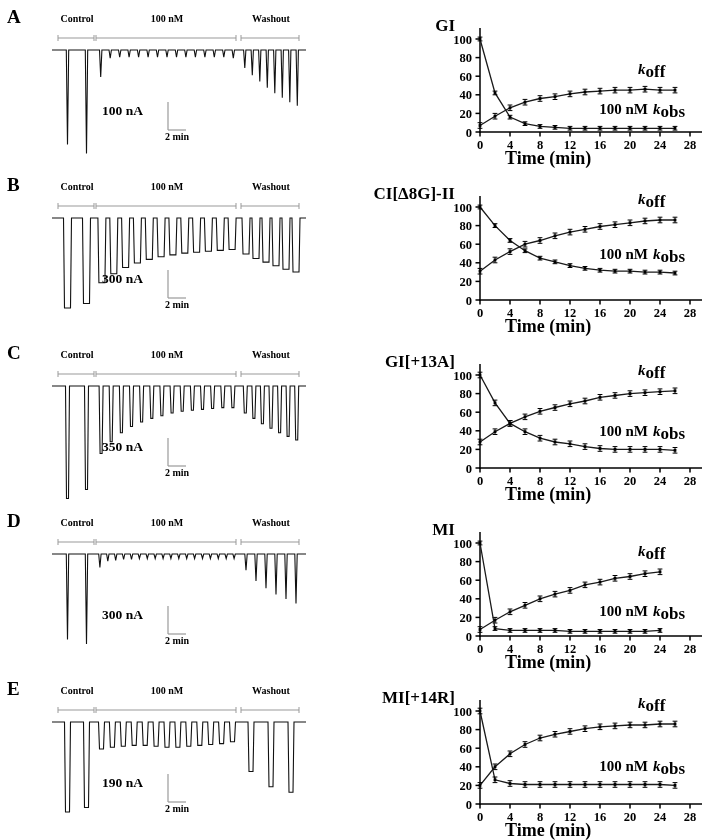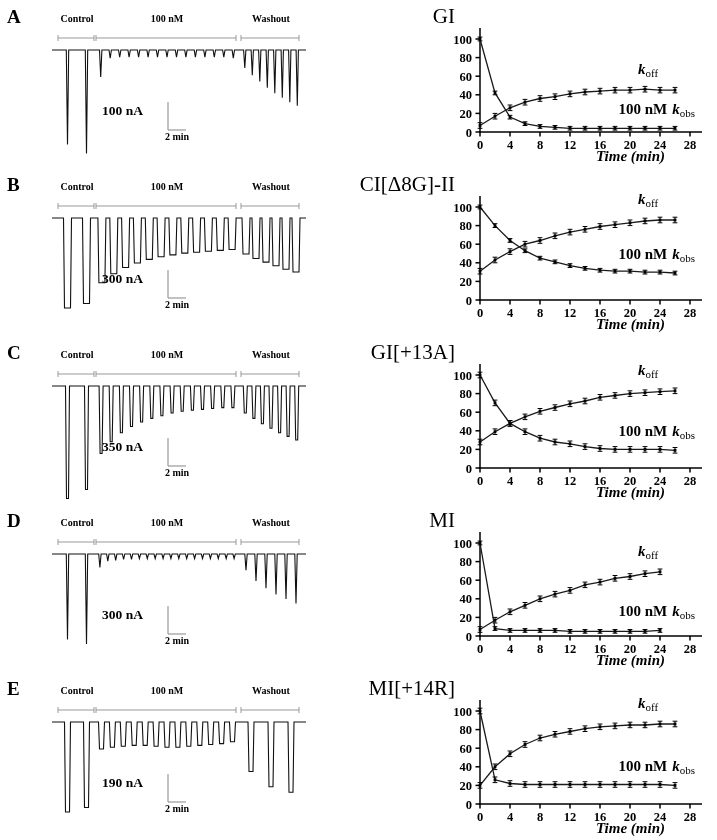--- a/index.html
+++ b/index.html
@@ -5,28 +5,28 @@
   html,body{margin:0;padding:0;background:#fff;}
   #fig{position:relative;width:717px;height:840px;background:#ffffff;overflow:hidden;
        font-family:"Liberation Serif","DejaVu Serif",serif;color:#000;}
   .row{position:absolute;left:0;width:717px;height:168px;}
   .letter{position:absolute;left:7px;top:6px;font-size:19px;font-weight:bold;}
   .trace-svg{position:absolute;left:0;top:0;}
   .chart-svg{position:absolute;left:440px;top:0;}
   .tlabel{position:absolute;top:13px;transform:translateX(-50%);font-size:10px;font-weight:bold;white-space:nowrap;}
   .amp{position:absolute;left:102px;top:103px;width:60px;text-align:left;font-size:13.5px;font-weight:bold;}
   .tmin{position:absolute;left:154px;top:131px;width:46px;text-align:center;font-size:10px;font-weight:bold;}
-  .ctitle{position:absolute;right:262px;top:4px;font-size:21px;font-weight:normal;white-space:nowrap;}
+  .ctitle{position:absolute;right:262px;top:16px;font-size:17px;font-weight:bold;white-space:nowrap;}
   .klabel{position:absolute;font-size:15px;font-weight:bold;white-space:nowrap;line-height:1;}
   .klabel i{font-style:italic;font-weight:bold;}
-  .klabel sub{font-size:11px;font-weight:normal;vertical-align:-3px;margin-top:13px;}
+  .klabel sub{font-size:17px;font-weight:bold;vertical-align:-3px;margin-top:13px;}
   .koff{left:638px;}
-  .kobs{right:22px;text-align:right;}
+  .kobs{right:32px;text-align:right;}
   .kobs .pref{margin-right:5px;}
-  .xlabel{position:absolute;left:505px;top:148px;width:160px;text-align:right;font-size:15px;font-weight:bold;font-style:italic;}
+  .xlabel{position:absolute;left:505px;top:148px;width:160px;text-align:left;font-size:18px;font-weight:bold;}
   svg text{font-family:"Liberation Serif","DejaVu Serif",serif;font-weight:bold;fill:#000;font-size:12.5px;}
 </style>
 </head>
 <body>
 
 <div id="fig">
 
   <div class="row" style="top:0px">
     <svg class="trace-svg" width="360" height="168">
         <g stroke="#999999" stroke-width="1">

